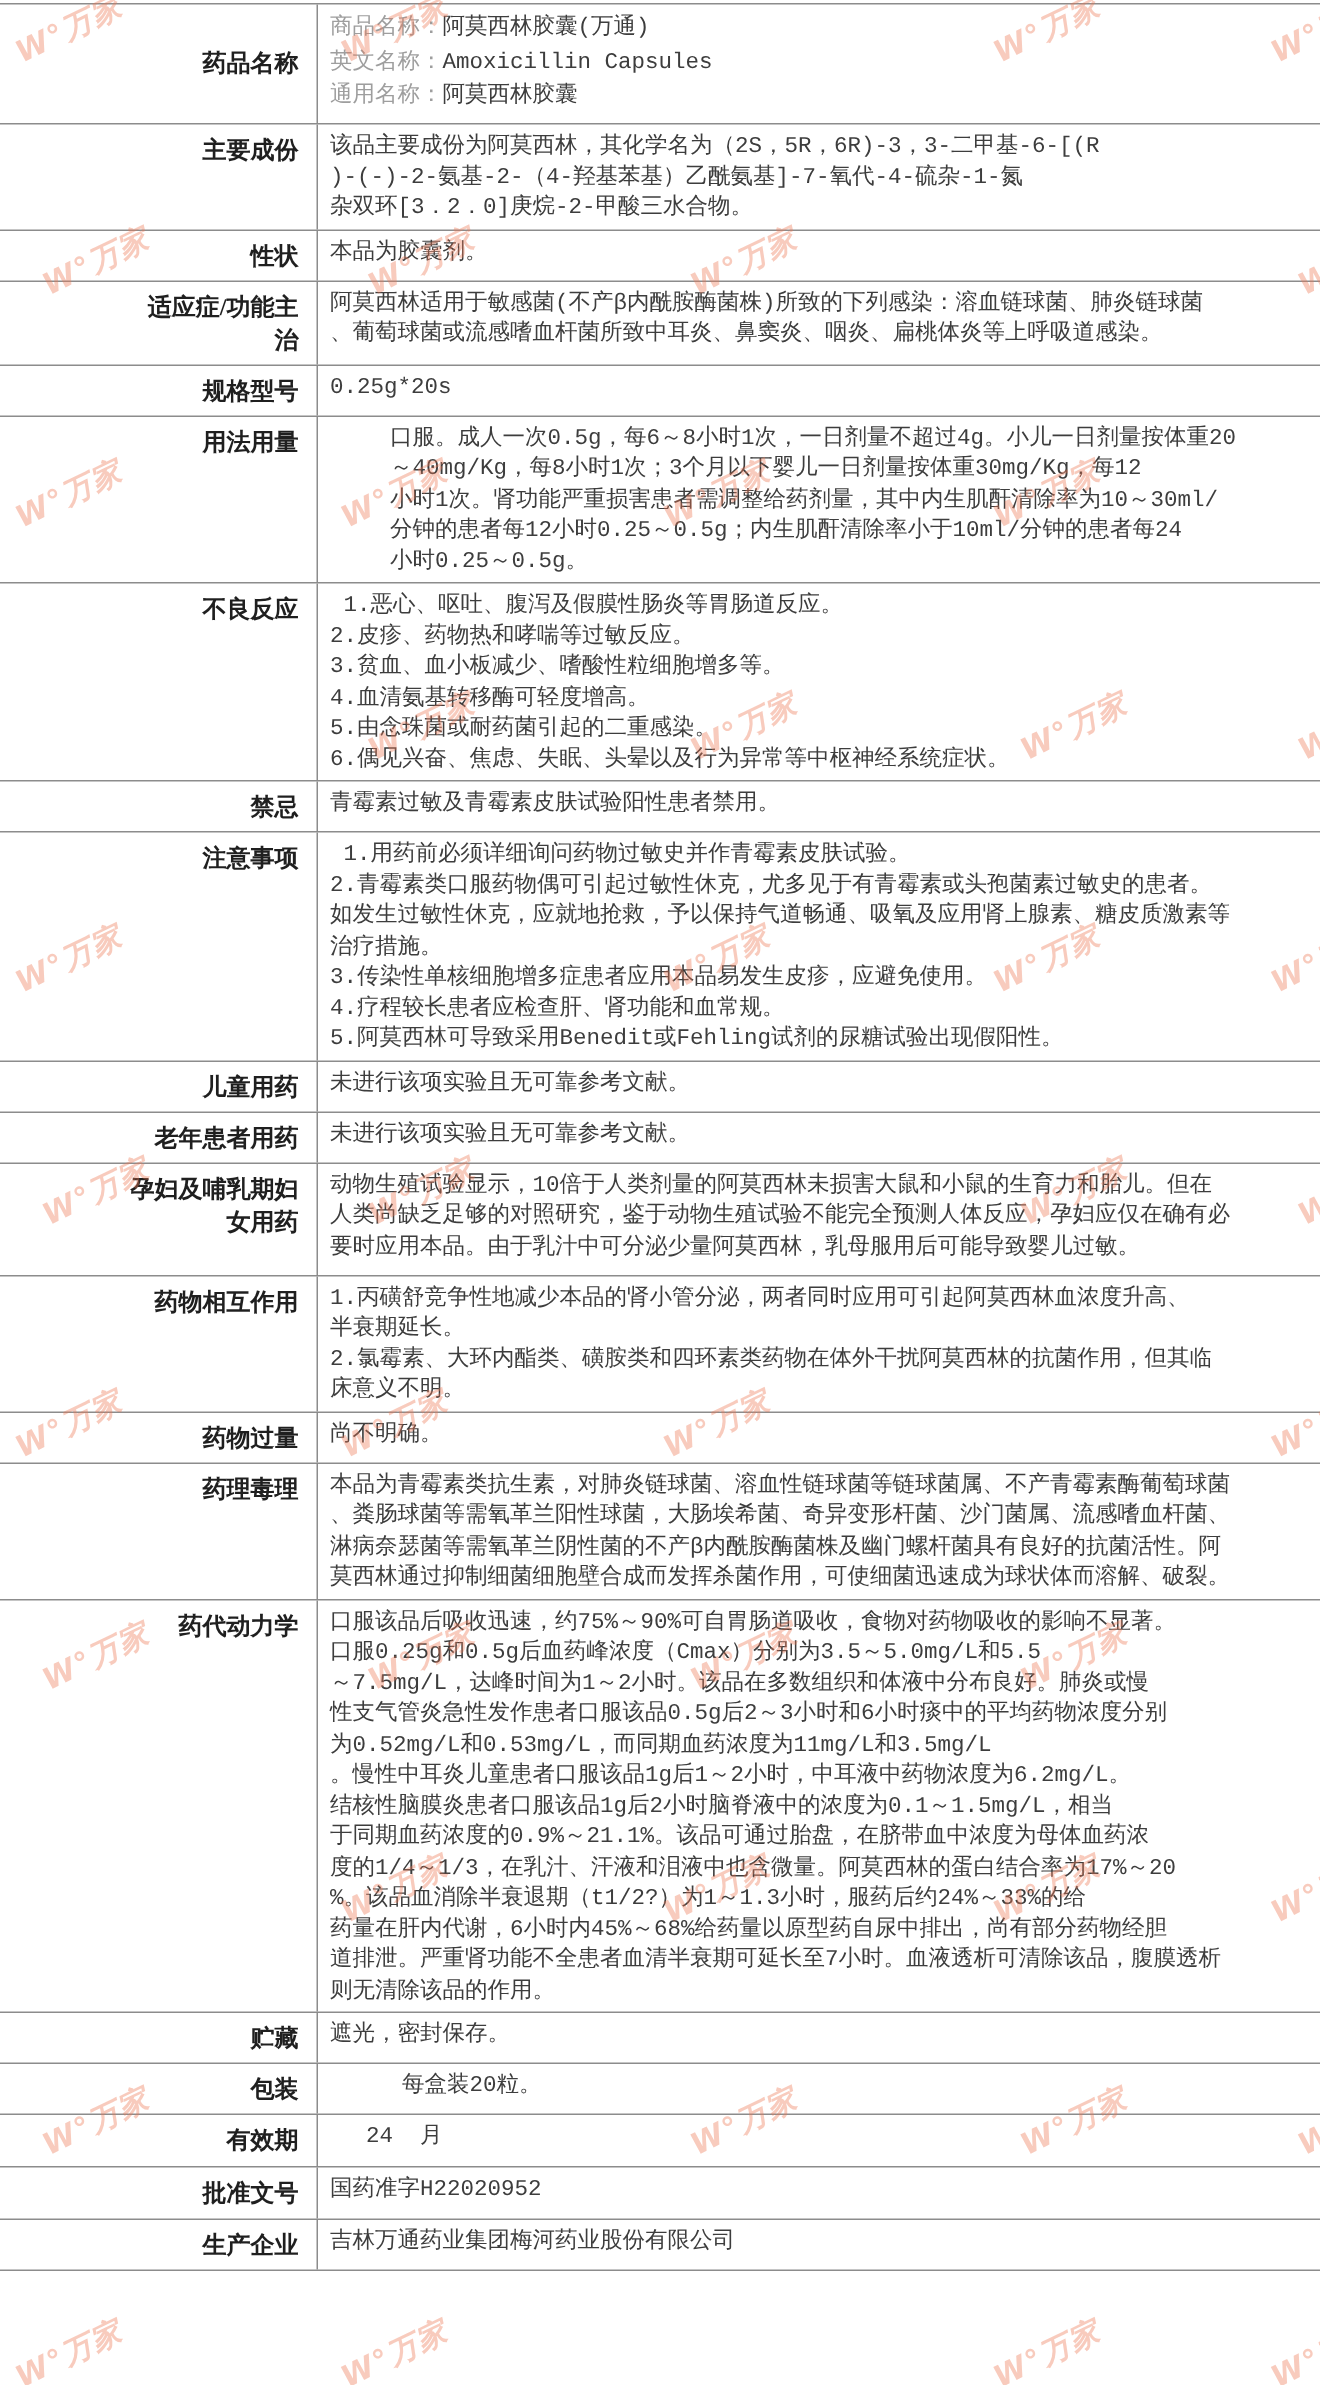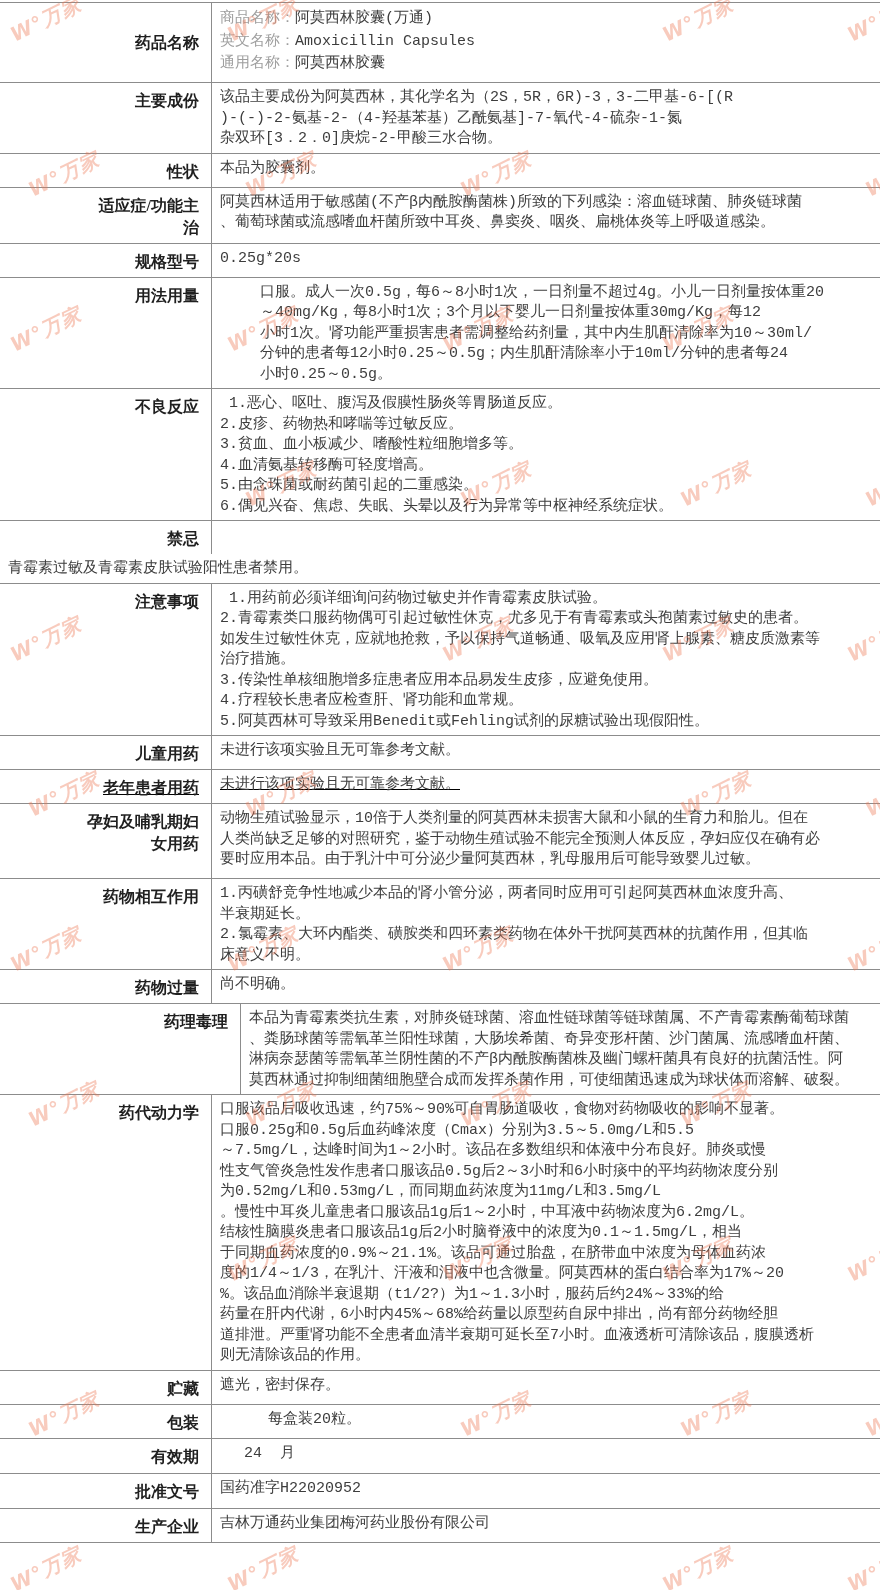--- a/index.html
+++ b/index.html
@@ -161,39 +161,39 @@
       </div>
       <div class="row" style="min-height: 130px;">
         <div class="label-cell">不良反应</div>
         <div class="content-cell"> 1.恶心、呕吐、腹泻及假膜性肠炎等胃肠道反应。
 2.皮疹、药物热和哮喘等过敏反应。
 3.贫血、血小板减少、嗜酸性粒细胞增多等。
 4.血清氨基转移酶可轻度增高。
 5.由念珠菌或耐药菌引起的二重感染。
 6.偶见兴奋、焦虑、失眠、头晕以及行为异常等中枢神经系统症状。</div>
       </div>
-      <div class="row" style="min-height: 32px; flex-direction: column;">
+      <div class="row" style="min-height: 32px;">
         <div class="label-cell">禁忌</div>
         <div class="content-cell">青霉素过敏及青霉素皮肤试验阳性患者禁用。</div>
       </div>
       <div class="row" style="min-height: 152px;">
         <div class="label-cell">注意事项</div>
         <div class="content-cell"> 1.用药前必须详细询问药物过敏史并作青霉素皮肤试验。
 2.青霉素类口服药物偶可引起过敏性休克，尤多见于有青霉素或头孢菌素过敏史的患者。
 如发生过敏性休克，应就地抢救，予以保持气道畅通、吸氧及应用肾上腺素、糖皮质激素等
 治疗措施。
 3.传染性单核细胞增多症患者应用本品易发生皮疹，应避免使用。
 4.疗程较长患者应检查肝、肾功能和血常规。
 5.阿莫西林可导致采用Benedit或Fehling试剂的尿糖试验出现假阳性。</div>
       </div>
       <div class="row" style="min-height: 32px;">
         <div class="label-cell">儿童用药</div>
         <div class="content-cell">未进行该项实验且无可靠参考文献。</div>
       </div>
-      <div class="row" style="min-height: 33px; text-decoration: underline;">
+      <div class="row" style="min-height: 33px;">
         <div class="label-cell">老年患者用药</div>
         <div class="content-cell">未进行该项实验且无可靠参考文献。</div>
       </div>
       <div class="row" style="min-height: 75px;">
         <div class="label-cell">孕妇及哺乳期妇
 女用药</div>
         <div class="content-cell">动物生殖试验显示，10倍于人类剂量的阿莫西林未损害大鼠和小鼠的生育力和胎儿。但在
 人类尚缺乏足够的对照研究，鉴于动物生殖试验不能完全预测人体反应，孕妇应仅在确有必
 要时应用本品。由于乳汁中可分泌少量阿莫西林，乳母服用后可能导致婴儿过敏。</div>
       </div>
@@ -201,21 +201,21 @@
         <div class="label-cell">药物相互作用</div>
         <div class="content-cell">1.丙磺舒竞争性地减少本品的肾小管分泌，两者同时应用可引起阿莫西林血浓度升高、
 半衰期延长。
 2.氯霉素、大环内酯类、磺胺类和四环素类药物在体外干扰阿莫西林的抗菌作用，但其临
 床意义不明。</div>
       </div>
       <div class="row" style="min-height: 32px;">
         <div class="label-cell">药物过量</div>
         <div class="content-cell">尚不明确。</div>
       </div>
-      <div class="row" style="min-height: 90px; padding-left: 29px;">
+      <div class="row" style="min-height: 90px;">
         <div class="label-cell">药理毒理</div>
         <div class="content-cell">本品为青霉素类抗生素，对肺炎链球菌、溶血性链球菌等链球菌属、不产青霉素酶葡萄球菌
 、粪肠球菌等需氧革兰阳性球菌，大肠埃希菌、奇异变形杆菌、沙门菌属、流感嗜血杆菌、
 淋病奈瑟菌等需氧革兰阴性菌的不产β内酰胺酶菌株及幽门螺杆菌具有良好的抗菌活性。阿
 莫西林通过抑制细菌细胞壁合成而发挥杀菌作用，可使细菌迅速成为球状体而溶解、破裂。</div>
       </div>
       <div class="row" style="min-height: 268px;">
         <div class="label-cell">药代动力学</div>
         <div class="content-cell">口服该品后吸收迅速，约75%～90%可自胃肠道吸收，食物对药物吸收的影响不显著。
 口服0.25g和0.5g后血药峰浓度（Cmax）分别为3.5～5.0mg/L和5.5

